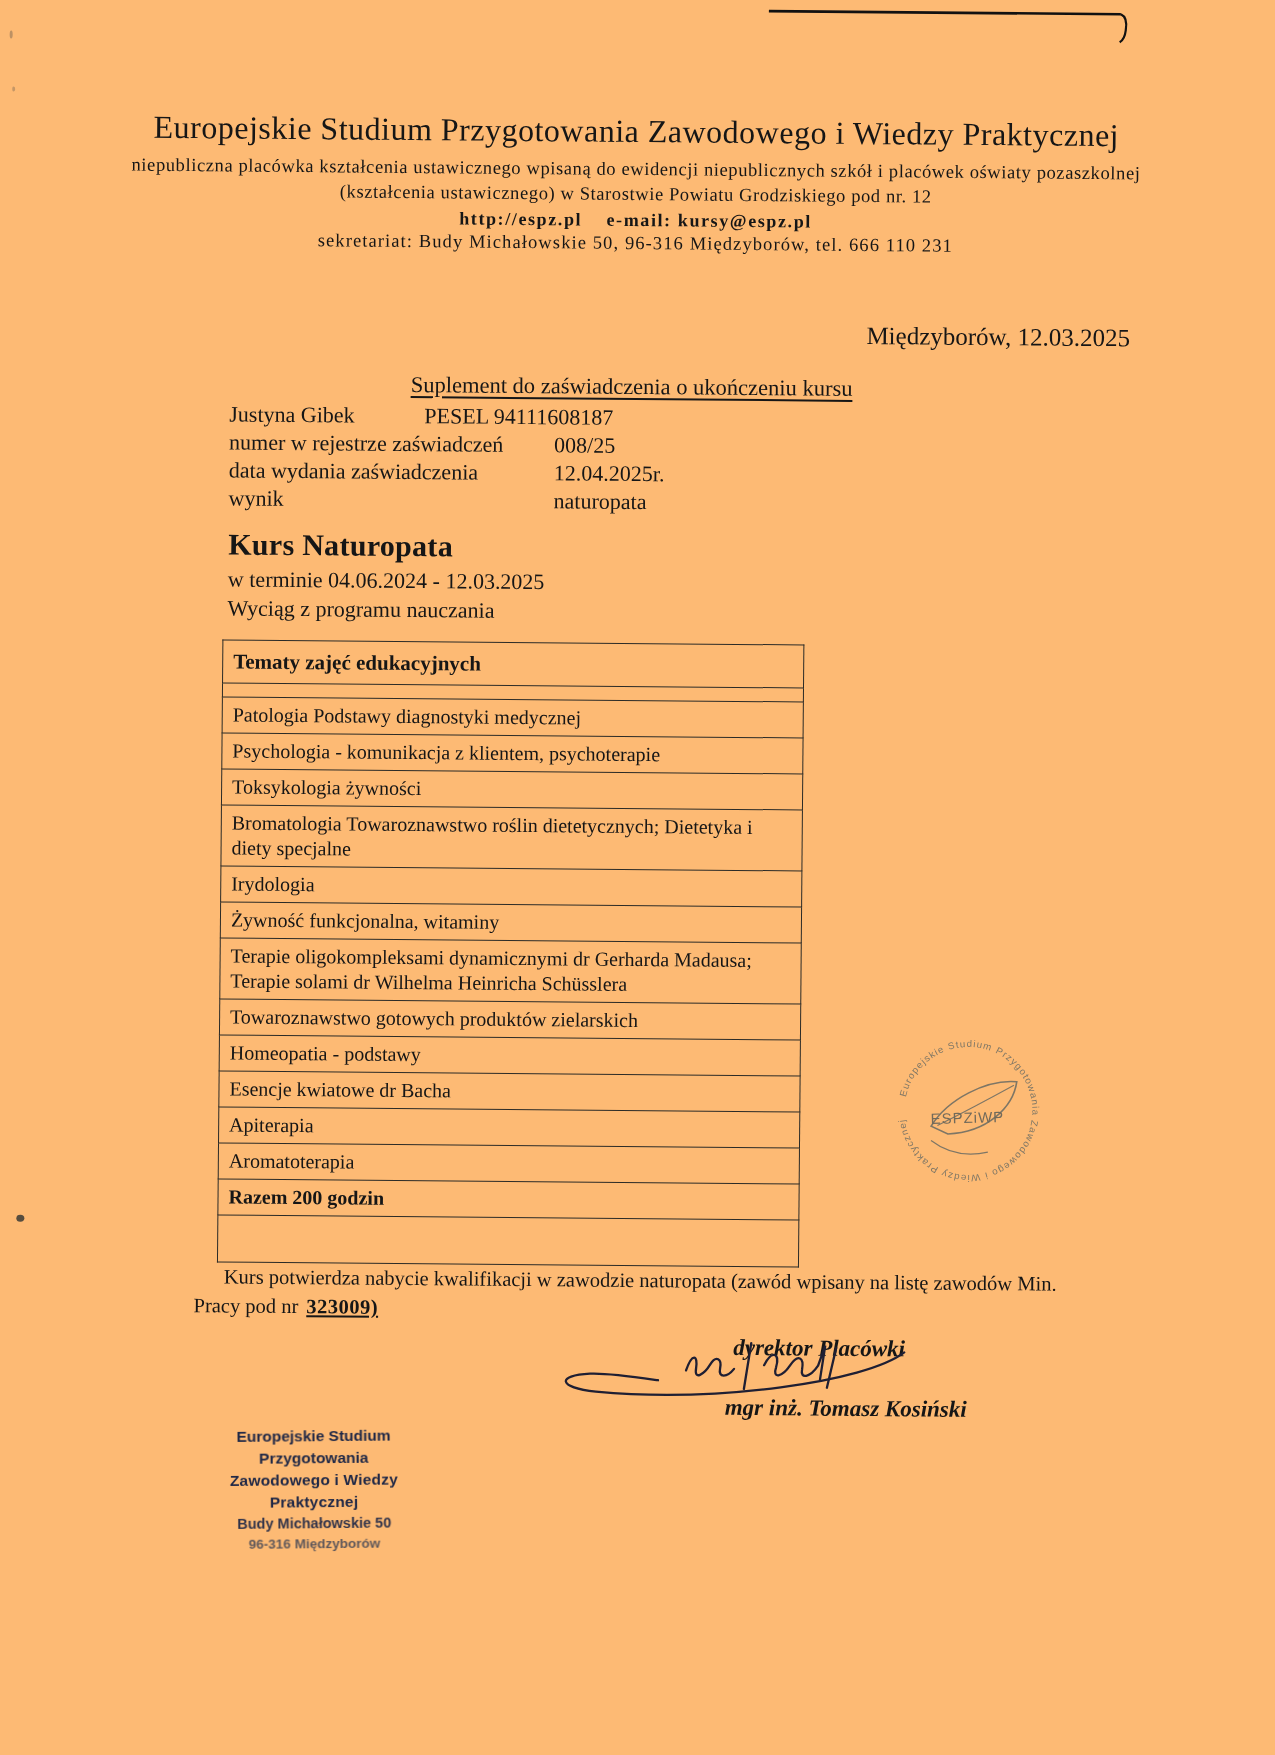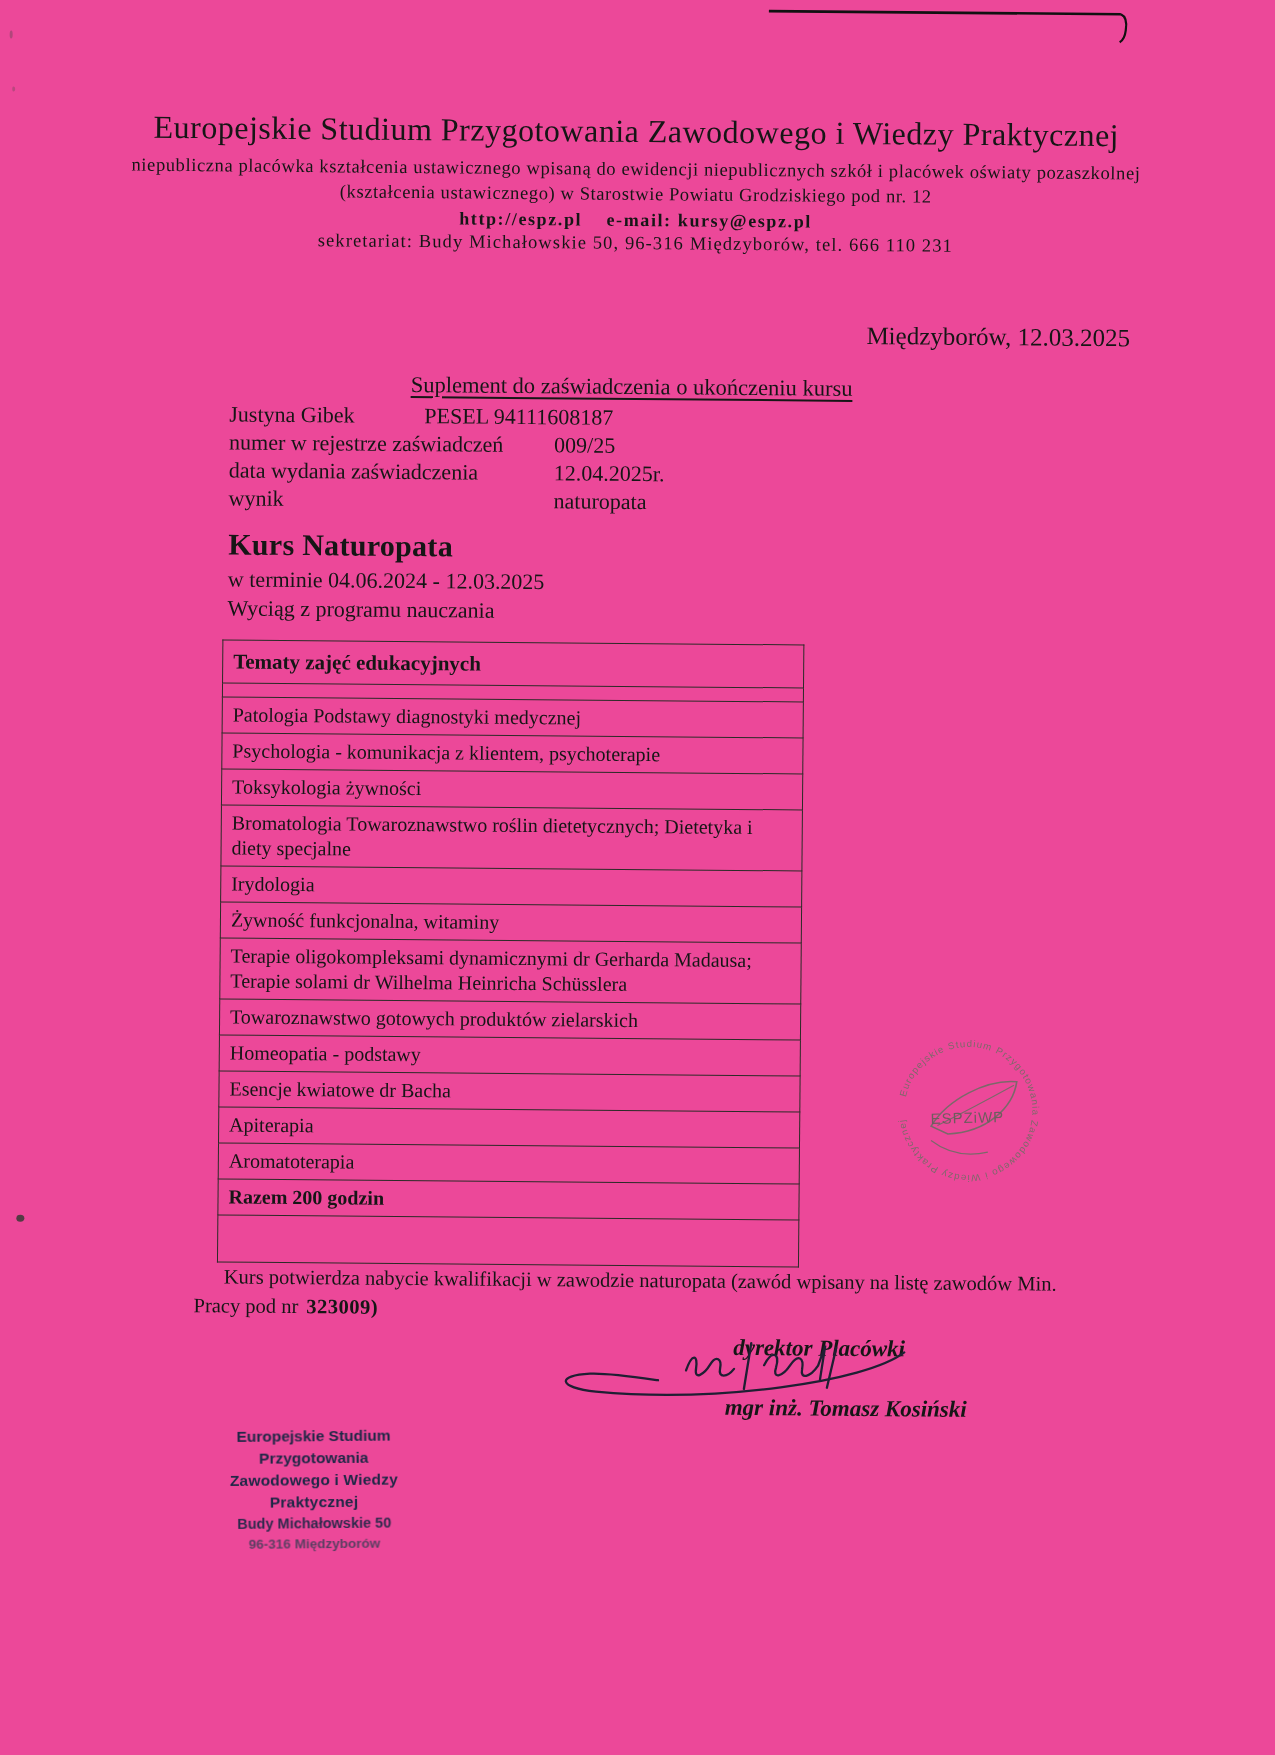--- a/index.html
+++ b/index.html
@@ -3,21 +3,21 @@
 <meta charset="utf-8">
 <style>
   html,body{margin:0;padding:0;}
   body{
     width:1275px;height:1755px;
     background:#e9e9e7;
     font-family:"Liberation Serif", serif;
   }
   .page{
     position:relative;width:1275px;height:1755px;
-    background:#ec4899;overflow:hidden;color:#161616;
+    background:#fdba74;overflow:hidden;color:#161616;
   }
   .scan{
     position:absolute;inset:0;
     transform:rotate(0.5deg);
     transform-origin:637px 0;
   }
   
   .topline{position:absolute;left:765px;top:2px;}
   .speck{position:absolute;border-radius:50%;background:#444;}
   .speck.s1{left:10px;top:36px;width:3px;height:8px;opacity:.35;}
@@ -56,21 +56,21 @@
   }
   table.program tr.thead td{font-weight:bold;font-size:21px;padding:8px 10px;}
   table.program tr.spacer td{height:13px;padding:0;}
   table.program tr.total td{font-weight:bold;}
   table.program tr.emptyrow td{height:36px;}
 
   .note{
     position:absolute;left:205px;top:1266px;width:885px;
     font-size:20.5px;line-height:1.4;text-indent:30px;
   }
-  .note b{margin-left:8px;letter-spacing:.5px;}
+  .note b{margin-left:8px;letter-spacing:.5px;text-decoration:underline;}
 
   .sig-role{position:absolute;left:745px;top:1334px;font-size:23px;font-style:italic;font-weight:bold;}
   .sig-name{position:absolute;left:737px;top:1394px;font-size:23px;font-style:italic;font-weight:bold;}
   .sig-svg{position:absolute;left:548px;top:1330px;pointer-events:none;}
 
   .addr-stamp{
     position:absolute;left:203px;top:1428px;width:248px;text-align:center;
     font-family:"Liberation Sans", sans-serif;
     font-weight:bold;color:#1e2746;font-size:15.5px;line-height:1.42;
     transform:rotate(-1deg);filter:blur(.35px);
@@ -111,21 +111,21 @@
       <span>Suplement do zaświadczenia o ukończeniu kursu</span>
     </div>
 
     <div class="info">
       <div class="info-row">
         <span class="lbl">Justyna Gibek</span>
         <span class="val">PESEL 94111608187</span>
       </div>
       <div class="info-row">
         <span class="lbl">numer w rejestrze zaświadczeń</span>
-        <span class="val">009/25</span>
+        <span class="val">008/25</span>
       </div>
       <div class="info-row">
         <span class="lbl">data wydania zaświadczenia</span>
         <span class="val">12.04.2025r.</span>
       </div>
       <div class="info-row">
         <span class="lbl">wynik</span>
         <span class="val">naturopata</span>
       </div>
     </div>

